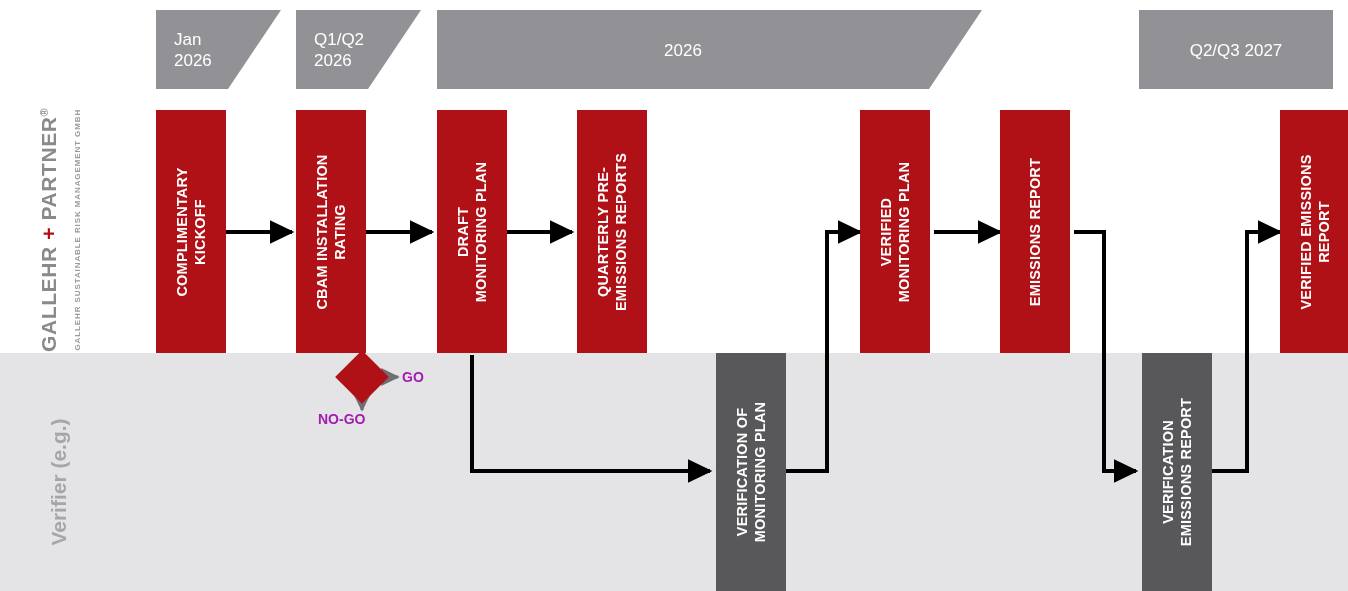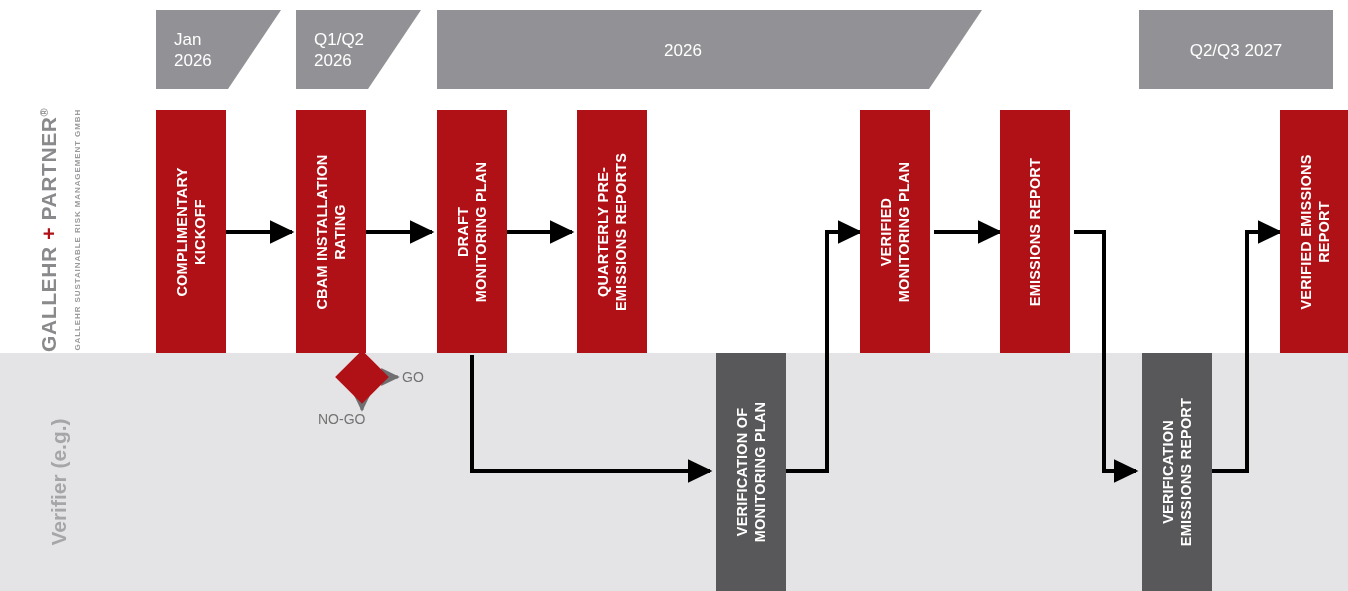--- a/index.html
+++ b/index.html
@@ -125,22 +125,22 @@
   
   .diamond{
     position:absolute;
     width:38px; height:38px;
     background:#b01117;
     transform:rotate(45deg);
   }
   .gotext{
     position:absolute;
     font-size:14px;
-    font-weight:normal;
-    color:#737373;
+    font-weight:bold;
+    color:#a21caf;
     white-space:nowrap;
   }
 </style>
 </head>
 <body>
 
 <div id="canvas">
 
   <div class="lane-verifier"></div>
 

